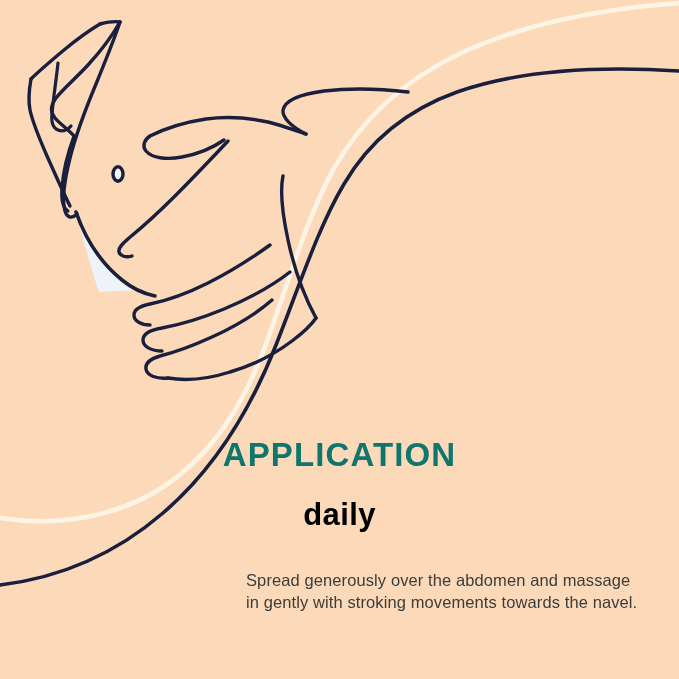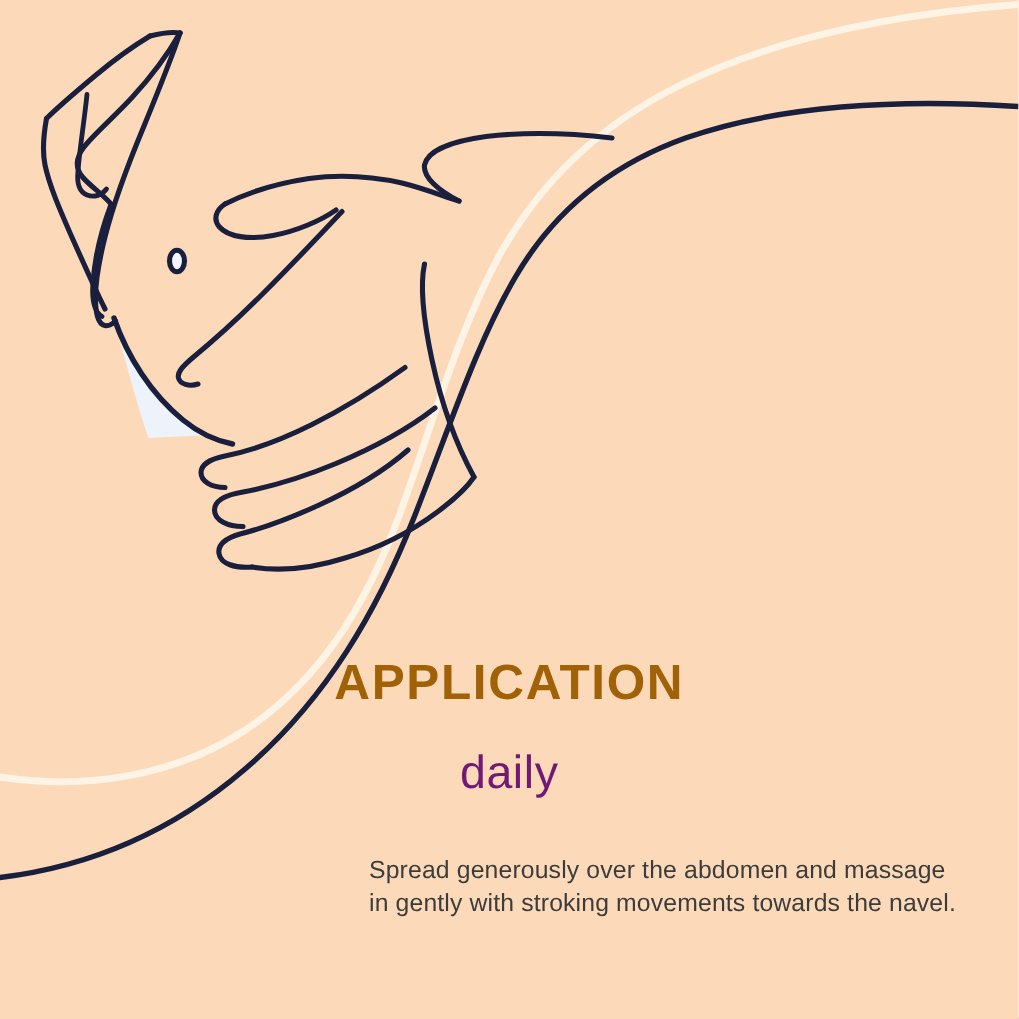--- a/index.html
+++ b/index.html
@@ -30,30 +30,30 @@
     left: 0;
     top: 438px;
     width: 679px;
     text-align: center;
   }
   .heading {
     font-family: "Liberation Sans", sans-serif;
     font-size: 33px;
     font-weight: 700;
     letter-spacing: 1.1px;
-    color: #a16207;
+    color: #0f766e;
     line-height: 1;
     margin: 0;
   }
   .subheading {
     font-family: "Liberation Sans", sans-serif;
     font-size: 31px;
-    font-weight: 400;
+    font-weight: 700;
     letter-spacing: 0.4px;
-    color: #701a75;
+    color: #000000;
     line-height: 1;
     margin: 28px 0 0 0;
   }
   .body-copy {
     position: absolute;
     left: 246px;
     top: 570px;
     width: 400px;
     text-align: left;
     font-family: "Liberation Sans", sans-serif;

